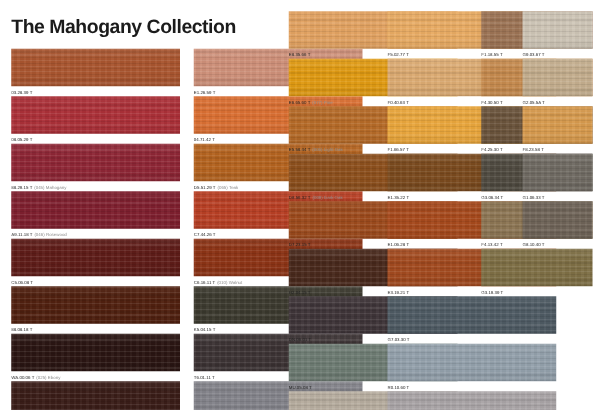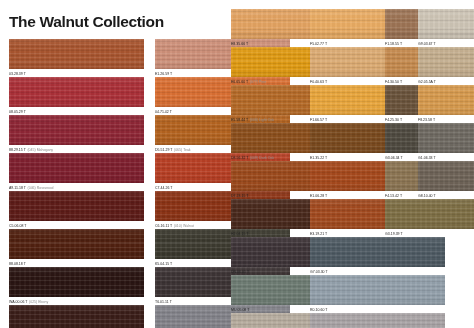--- a/index.html
+++ b/index.html
@@ -104,21 +104,21 @@
     font-family: "Liberation Sans", sans-serif;
   }
   .label .code { color: #232323; }
   .label .wood { color: #8d8d8d; margin-left: 1.5px; }
 </style>
 </head>
 <body>
 
 <div id="chart">
 
-  <div class="title">The Walnut Collection</div>
+  <div class="title">The Mahogany Collection</div>
 
   <div id="columns-host">
       <div class="column" style="left: 9px;">
         <div class="cell" style="top: 39px;">
           <div class="swatch" style="background: rgb(169, 85, 47); width: 135px; height: 30px;">
             <div class="grain"></div>
             <div class="grain2"></div>
             <div class="shade"></div>
           </div>
           <div class="label"><span class="code">03.28.39 T</span></div>

